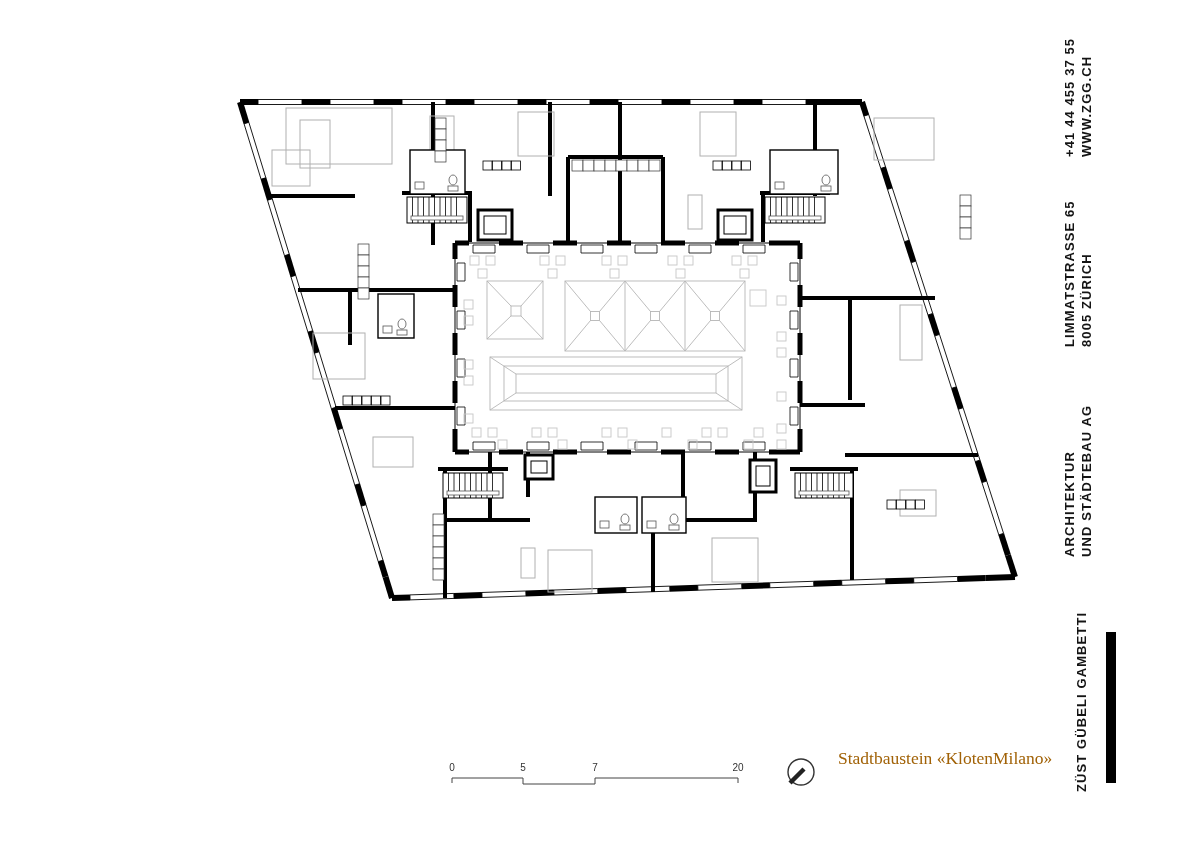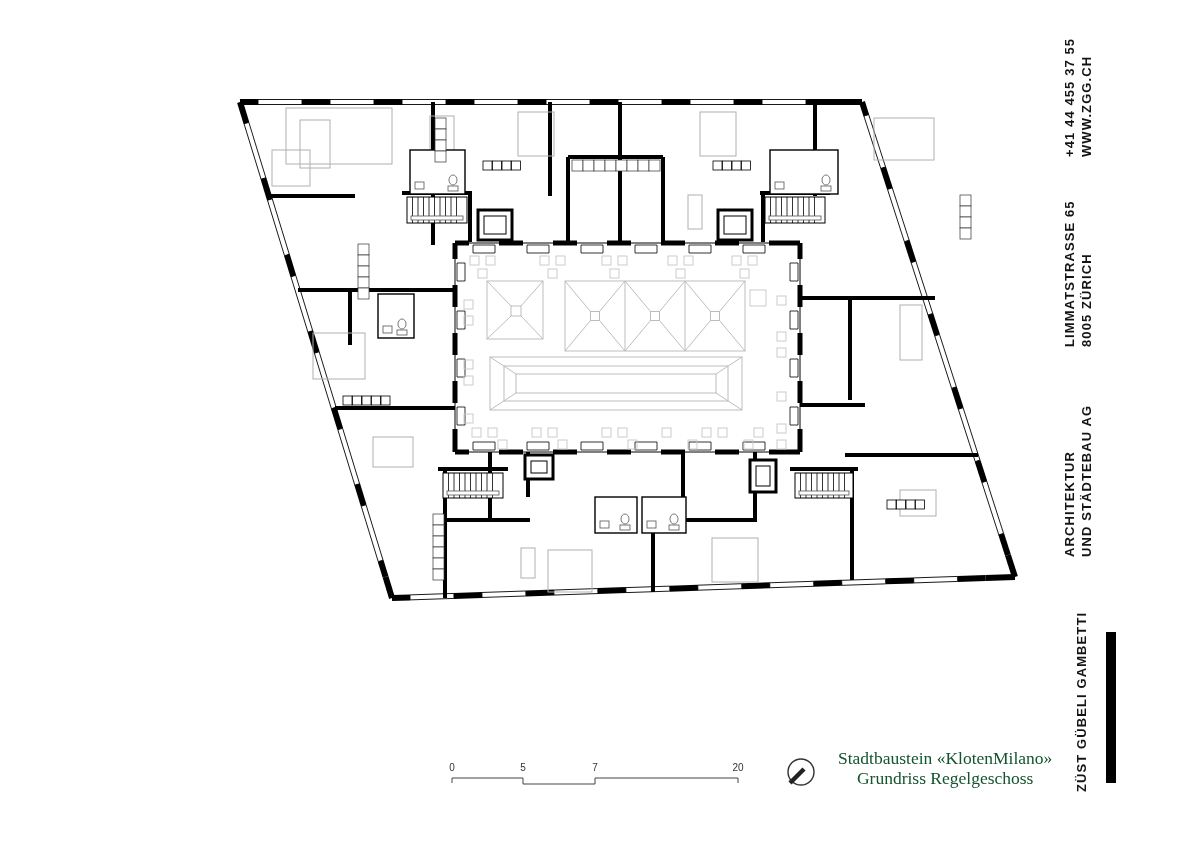--- a/index.html
+++ b/index.html
@@ -5,21 +5,21 @@
   html,body{margin:0;padding:0;background:#fff;}
   body{width:1200px;height:849px;position:relative;overflow:hidden;
        font-family:"Liberation Sans",sans-serif;}
   .vtext{position:absolute;transform-origin:left bottom;transform:rotate(-90deg);
          font-weight:bold;font-size:13px;letter-spacing:1.1px;line-height:16.5px;
          color:#141414;white-space:nowrap;}
   .vbar{position:absolute;left:1106px;top:632px;width:10px;height:151px;background:#000;}
   #plan-svg{position:absolute;left:0;top:0;}
   .title-block{position:absolute;left:838px;top:748px;
                font-family:"Liberation Serif",serif;font-size:17.5px;line-height:20px;
-               color:#14532d;text-align:center;}
+               color:#a16207;}
   .scale-label{position:absolute;top:762px;font-size:10px;color:#333;
                transform:translateX(-50%);}
 </style>
 </head>
 <body>
 
 <svg id="plan-svg" width="1200" height="849" viewBox="0 0 1200 849">
   <g id="plan-root">
       <g>
         <line x1="240" y1="102" x2="258" y2="102" stroke="#000000" stroke-width="6"></line>
@@ -522,14 +522,13 @@
   <div>ARCHITEKTUR</div>
   <div>UND STÄDTEBAU AG</div>
 </div>
 
 <div class="vtext" style="left:1090px;top:776px;width:164px;height:16px">ZÜST GÜBELI GAMBETTI</div>
 
 <div class="vbar"></div>
 
 <div class="title-block">
   <div>Stadtbaustein «KlotenMilano»</div>
-  <div>Grundriss Regelgeschoss</div>
 </div>
 
 </body></html>

